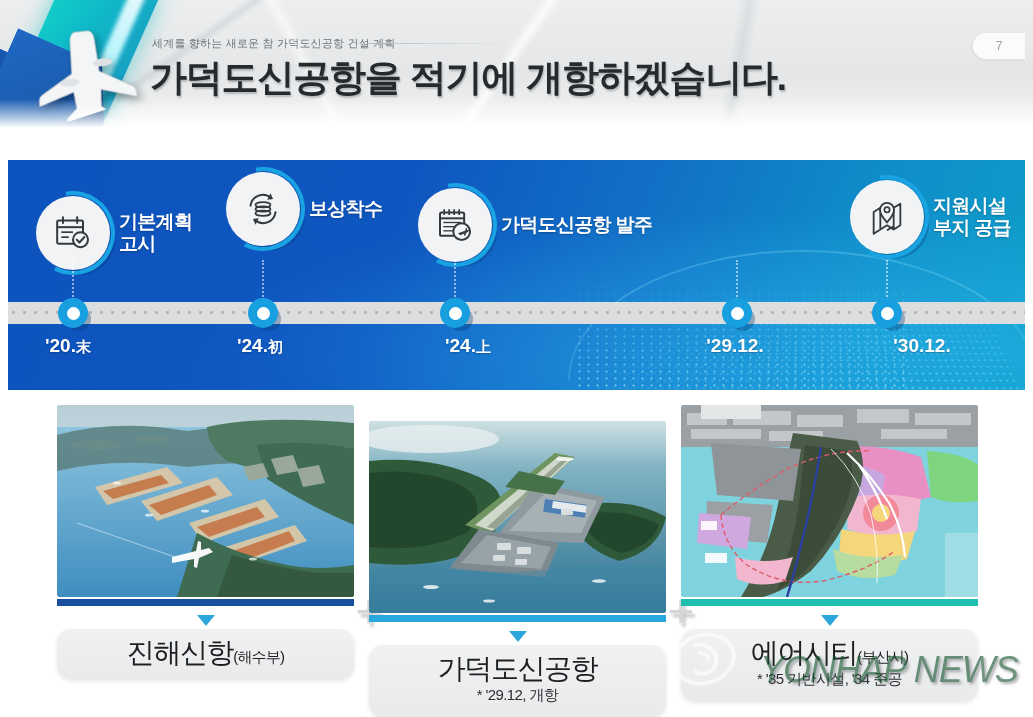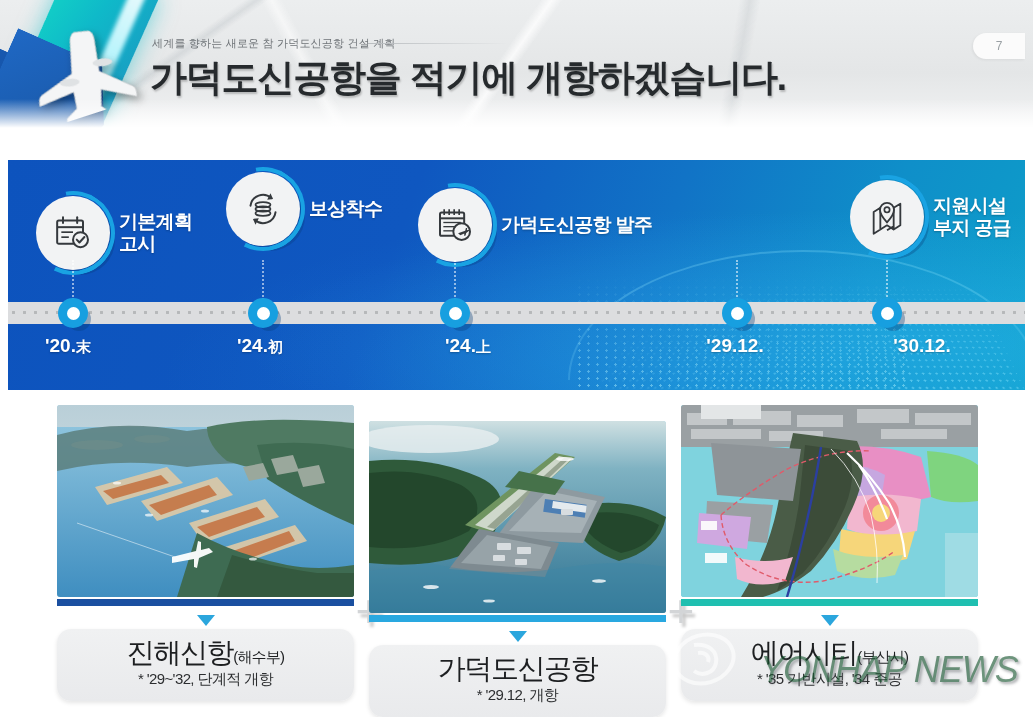--- a/index.html
+++ b/index.html
@@ -544,21 +544,20 @@
           <ellipse cx="196" cy="154" rx="4" ry="1.5"></ellipse>
         </g>
       </svg>
     </div>
     <div class="card-rule" style="background:#1a4fa0;"></div>
     <div class="card-arrow"></div>
     <div class="card-box">
       <div class="card-title">
         <span>진해신항</span><span class="sub">(해수부)</span>
       </div>
-      <div class="card-note">* '29~'32, 단계적 개항</div>
     </div>
   </div>
 
   <div class="plus-sign" style="left:352px;">+</div>
 
   <div class="card" style="left:369px;margin-top:16px;">
     <div class="card-img">
       <svg viewBox="0 0 297 192" preserveAspectRatio="none">
         <defs>
           <linearGradient id="sea2" x1="0" y1="0" x2="0" y2="1">

